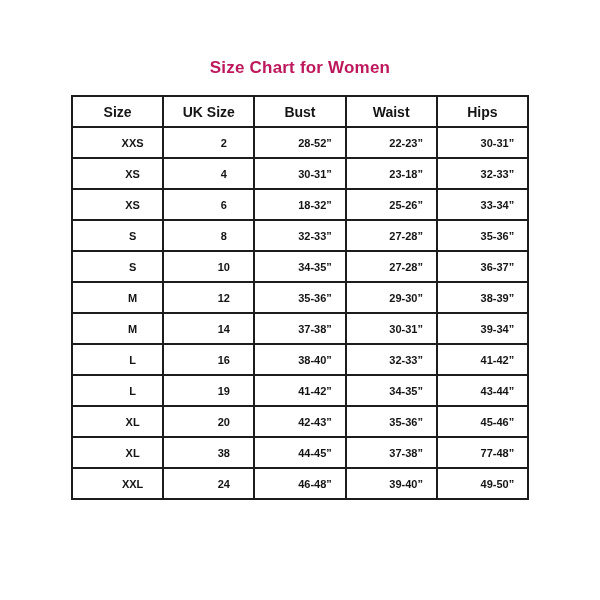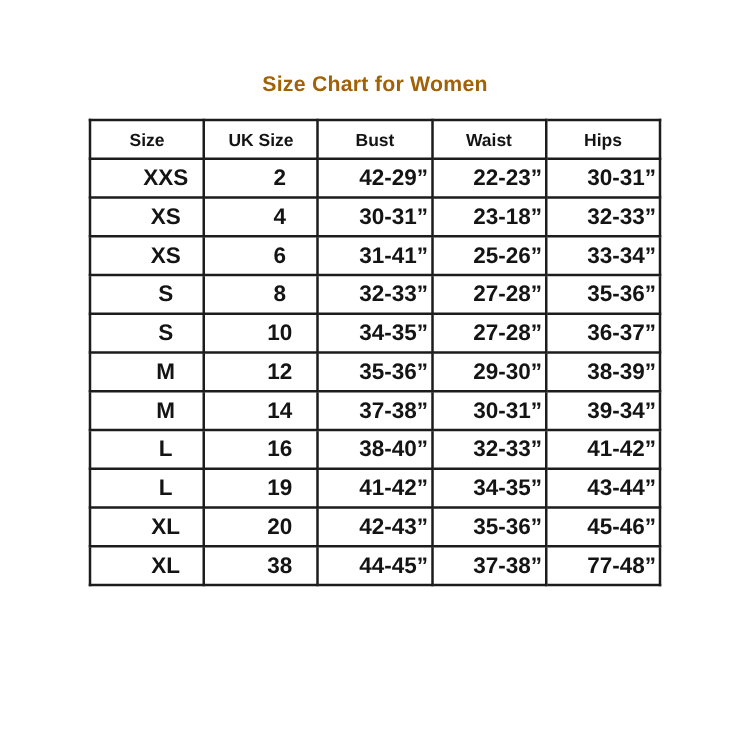--- a/index.html
+++ b/index.html
@@ -12,21 +12,21 @@
     background: #ffffff;
     font-family: "Liberation Sans", sans-serif;
     color: #141414;
     overflow: hidden;
   }
   .title {
     margin: 58px 0 0 0;
     text-align: center;
     font-size: 17px;
     font-weight: bold;
-    color: #a16207;
+    color: #be185d;
     letter-spacing: 0.2px;
   }
   table.size-chart {
     border-collapse: collapse;
     table-layout: fixed;
     width: 458px;
     margin: 17px auto 0 auto;
     border-radius: 24px;
   }
   table.size-chart th,
@@ -36,21 +36,21 @@
     vertical-align: middle;
     height: 29px;
     padding: 0 2px;
     font-weight: bold;
     background: #ffffff;
   }
   table.size-chart th {
     font-size: 14px;
   }
   table.size-chart td {
-    font-size: 18px;
+    font-size: 11px;
     padding-left: 32px;
   }
 </style>
 </head>
 <body>
 
 <h1 class="title">Size Chart for Women</h1>
 
 <table class="size-chart">
   <thead>
@@ -59,35 +59,35 @@
       <th>UK Size</th>
       <th>Bust</th>
       <th>Waist</th>
       <th>Hips</th>
     </tr>
   </thead>
   <tbody>
     <tr>
       <td>XXS</td>
       <td>2</td>
-      <td>42-29”</td>
+      <td>28-52”</td>
       <td>22-23”</td>
       <td>30-31”</td>
     </tr>
     <tr>
       <td>XS</td>
       <td>4</td>
       <td>30-31”</td>
       <td>23-18”</td>
       <td>32-33”</td>
     </tr>
     <tr>
       <td>XS</td>
       <td>6</td>
-      <td>31-41”</td>
+      <td>18-32”</td>
       <td>25-26”</td>
       <td>33-34”</td>
     </tr>
     <tr>
       <td>S</td>
       <td>8</td>
       <td>32-33”</td>
       <td>27-28”</td>
       <td>35-36”</td>
     </tr>
@@ -133,14 +133,21 @@
       <td>35-36”</td>
       <td>45-46”</td>
     </tr>
     <tr>
       <td>XL</td>
       <td>38</td>
       <td>44-45”</td>
       <td>37-38”</td>
       <td>77-48”</td>
     </tr>
+    <tr>
+      <td>XXL</td>
+      <td>24</td>
+      <td>46-48”</td>
+      <td>39-40”</td>
+      <td>49-50”</td>
+    </tr>
   </tbody>
 </table>
 
 </body></html>

